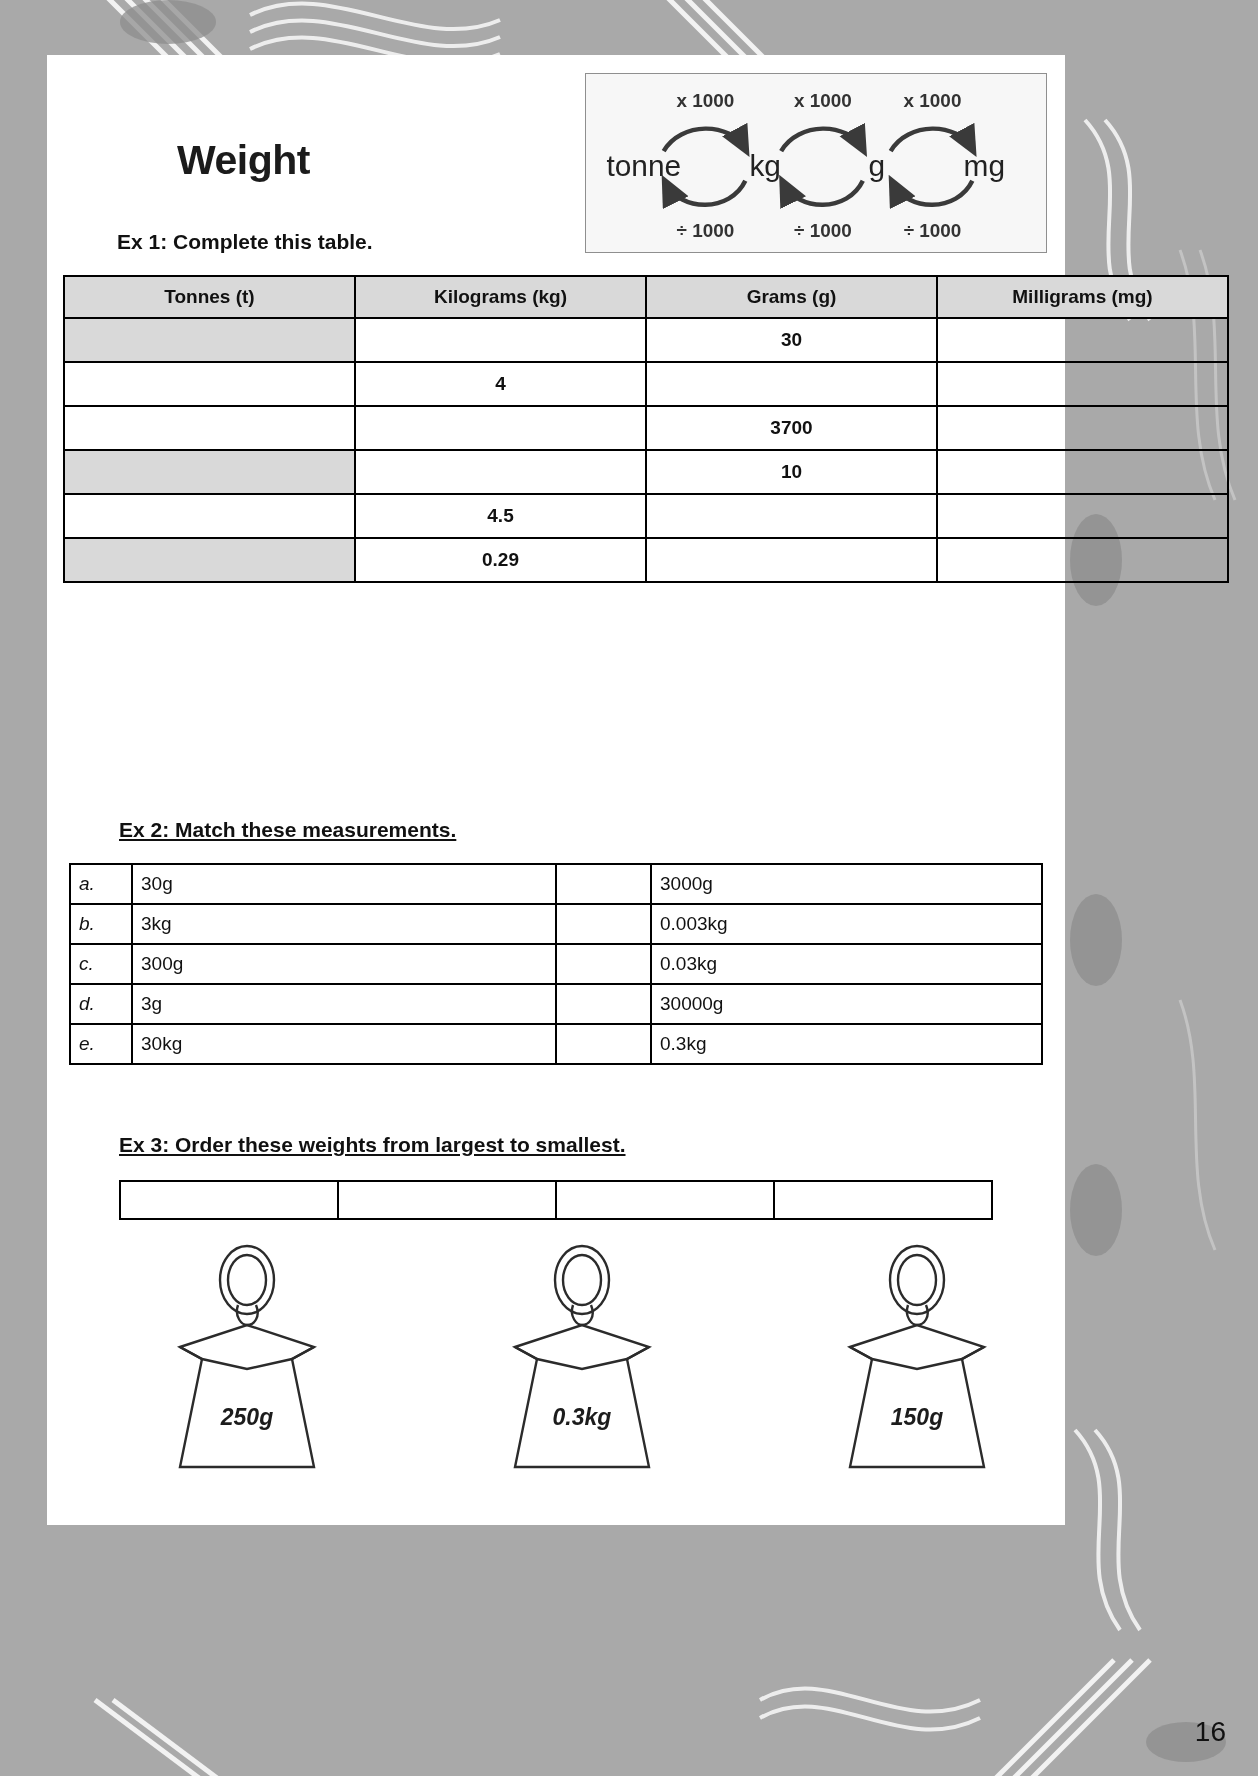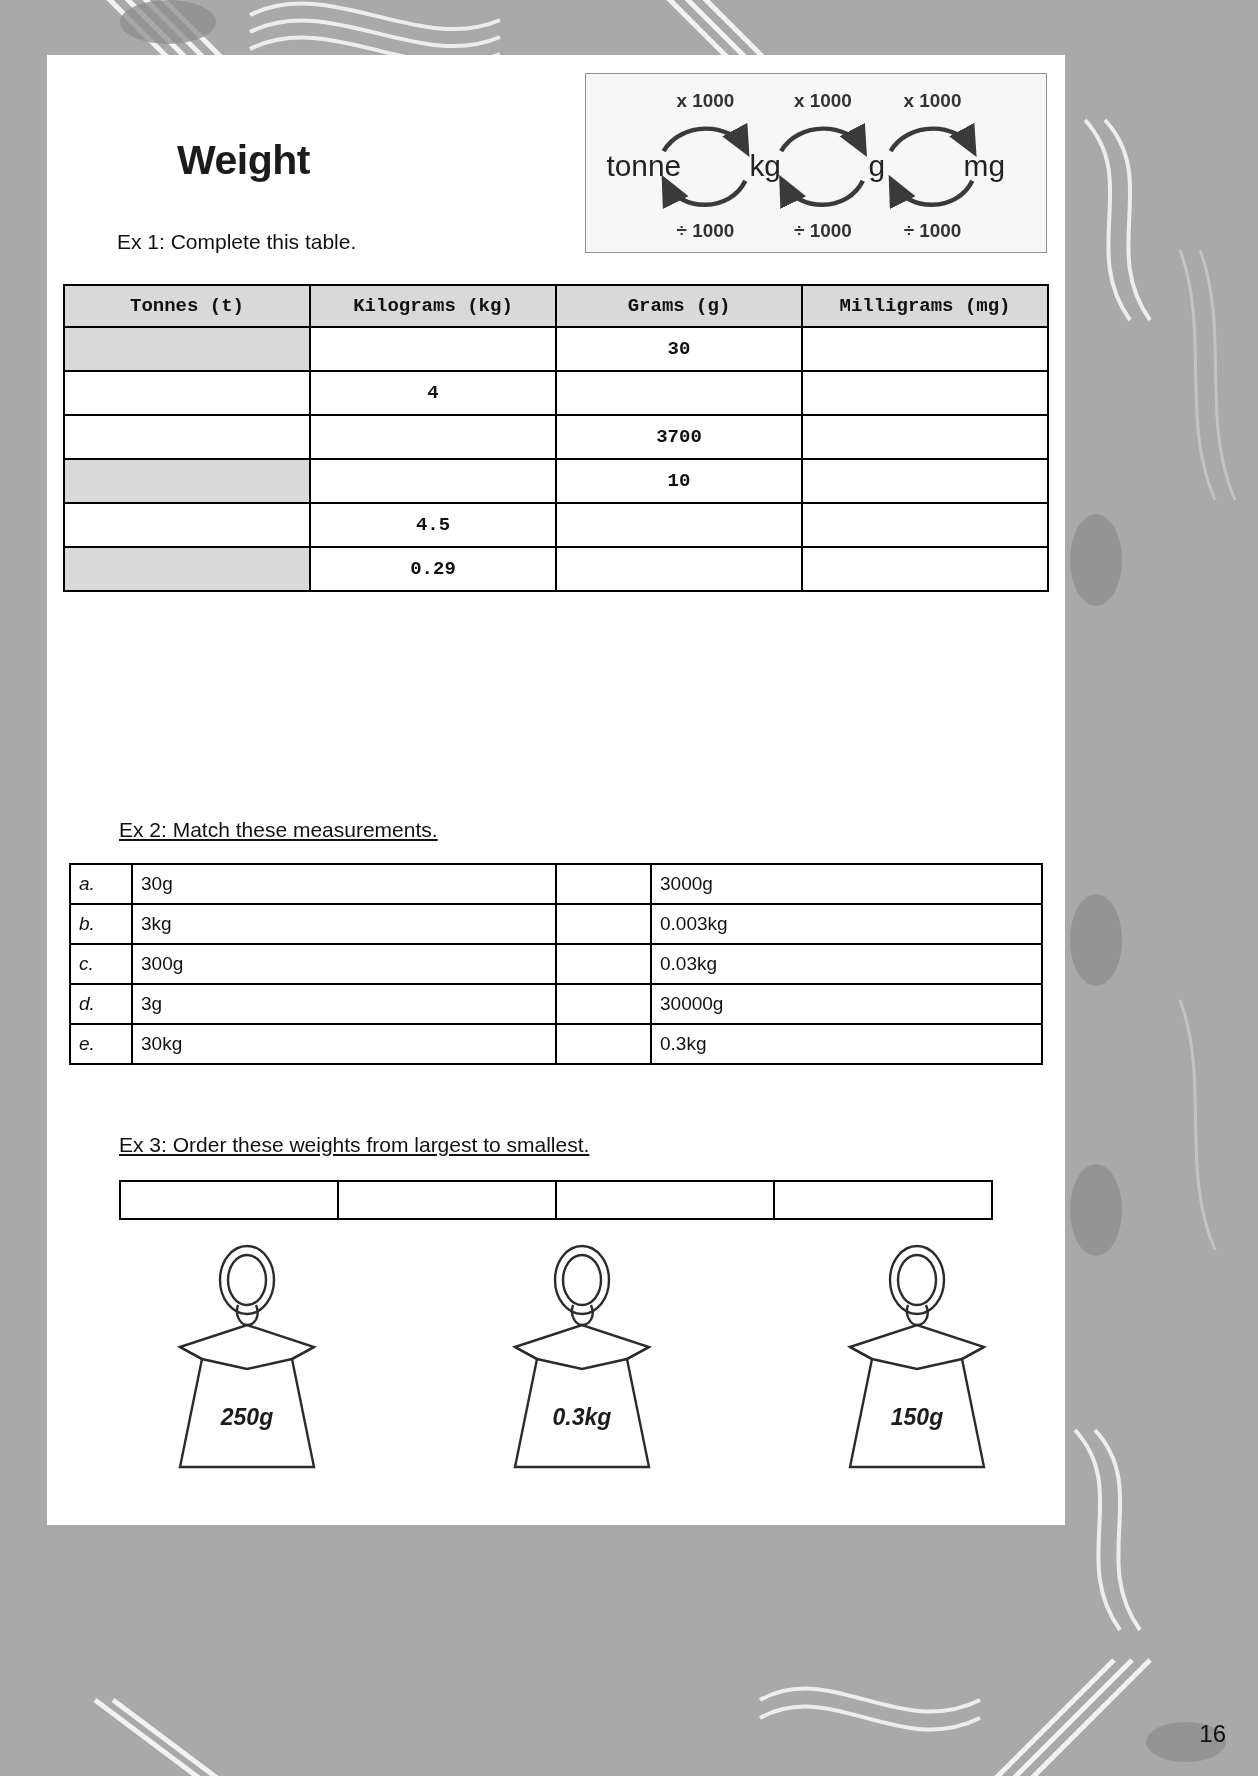--- a/index.html
+++ b/index.html
@@ -38,37 +38,36 @@
     left: 538px; top: 18px;
     width: 462px; height: 180px;
     background: #f7f7f7;
     border: 1px solid #8f8f8f;
   }
   .conv-box svg { display: block; width: 100%; height: 100%; }
   
   .ex-heading {
     position: absolute;
     font-size: 21px;
-    font-weight: normal;
+    font-weight: bold;
     color: #111;
     white-space: nowrap;
   }
   .ex-heading.underlined { text-decoration: underline; text-underline-offset: 2px; text-align: right; }
   #ex1-heading { left: 70px; top: 175px; }
   #ex2-heading { left: 72px; top: 763px; }
   #ex3-heading { left: 72px; top: 1078px; }
 
   
   table { border-collapse: collapse; }
   #ex1-table {
     position: absolute;
-    left: 16px; top: 229px;
-    width: 986px;
+    left: 16px; top: 220px;
+    width: 1166px;
     table-layout: fixed;
-    font-family: Liberation Mono, monospace;
   }
   #ex1-table th, #ex1-table td {
     border: 2px solid #000;
     height: 44px;
     text-align: center;
     vertical-align: middle;
     font-size: 19px;
     font-weight: bold;
     color: #111;
     padding: 0;
@@ -121,21 +120,21 @@
     justify-content: space-between;
     align-items: flex-end;
   }
   .weight-fig { width: 210px; height: 255px; position: relative; }
   .weight-fig svg { display: block; width: 100%; height: 100%; }
 
   
   #page-number {
     position: absolute;
     right: 32px; bottom: 28px;
-    font-size: 24px;
+    font-size: 28px;
     color: #111;
     z-index: 4;
   }
 </style>
 </head>
 <body>
 
 <svg id="bg-decor" viewBox="0 0 1258 1776" preserveAspectRatio="none">
   <rect x="0" y="0" width="1258" height="1776" fill="#a9a9a9"></rect>
   <g stroke="#ffffff" stroke-width="5" fill="none" opacity="0.85">

